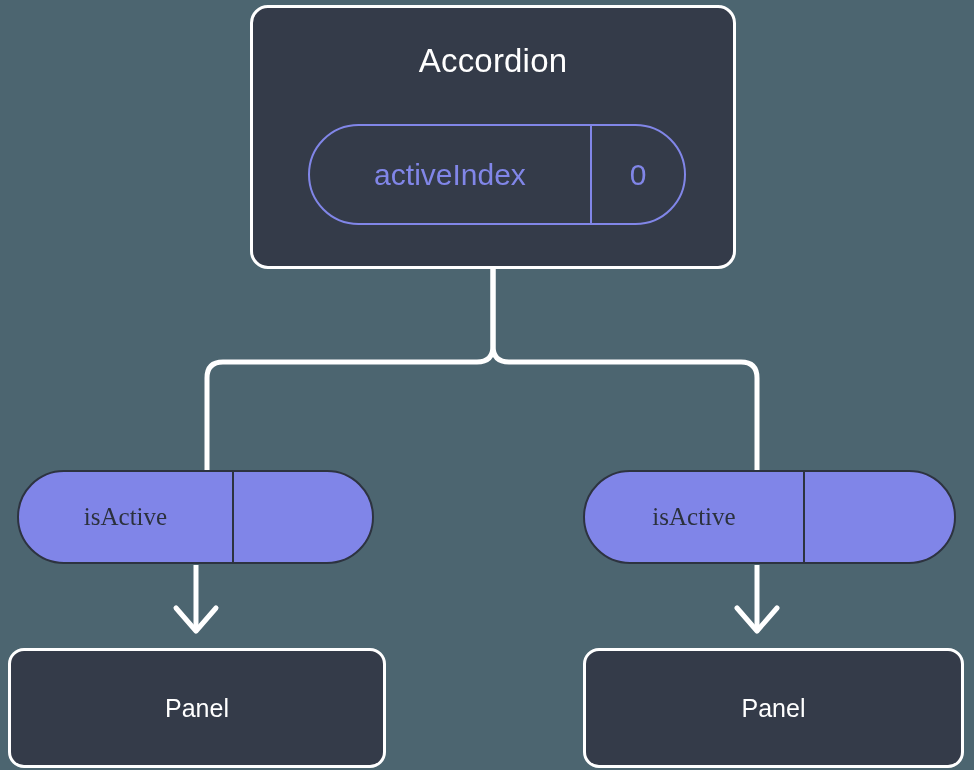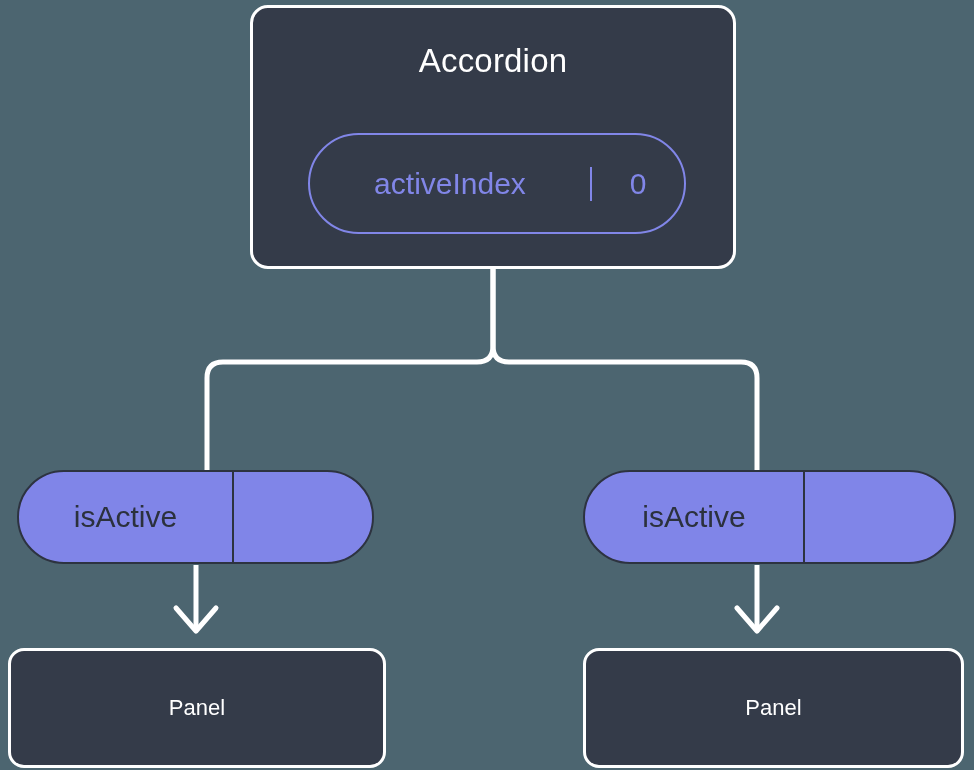--- a/index.html
+++ b/index.html
@@ -61,24 +61,23 @@
     box-sizing: border-box;
     display: flex;
     align-items: stretch;
     border: 2px solid #8186e8;
     border-radius: 999px;
     background: transparent;
     overflow: hidden;
   }
   #active-index-pill {
     left: 55px;
-    top: 125px;
+    top: 116px;
     width: 378px;
     height: 101px;
-    align-items: center;
   }
   .pill-outline .cell {
     display: flex;
     align-items: center;
     justify-content: center;
     color: #8186e8;
     font-size: 30px;
     white-space: nowrap;
   }
   .pill-outline .cell-key {
@@ -99,22 +98,23 @@
     border-radius: 999px;
     background: #8085e8;
     overflow: hidden;
     height: 94px;
   }
   .pill-filled .cell {
     display: flex;
     align-items: center;
     justify-content: center;
     color: #2b313d;
-    font-size: 30px;
+    font-size: 25px;
     white-space: nowrap;
+    font-family: Liberation Serif, serif;
   }
   .pill-filled .cell-key {
     border-right: 2px solid #2d3340;
   }
   .pill-filled .cell-val {
     flex: 1;
   }
   #pill-left {
     left: 17px;
     top: 470px;
@@ -138,21 +138,21 @@
   }
   #panel-right {
     left: 583px;
     top: 648px;
     width: 381px;
     height: 120px;
     justify-content: center;
   }
   .panel-title {
     color: #ffffff;
-    font-size: 22px;
+    font-size: 25px;
     user-select: none;
   }
 </style>
 </head>
 <body>
 
 <div id="stage">
 
   <svg id="wires" viewBox="0 0 974 770">
 

